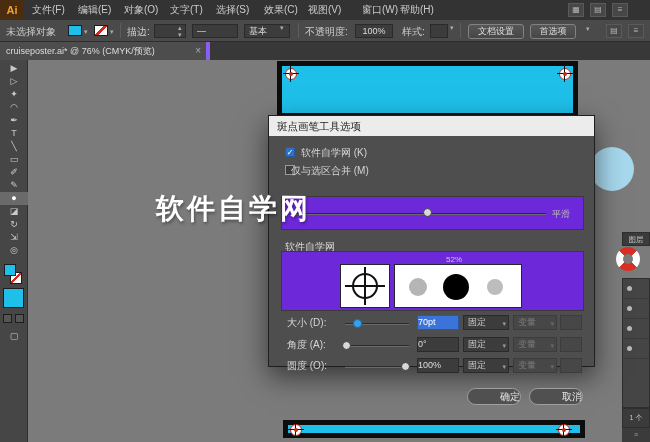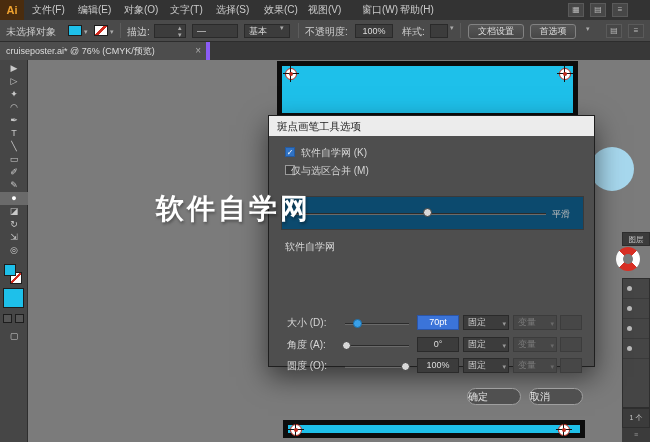--- a/index.html
+++ b/index.html
@@ -46,37 +46,37 @@
   .rrow{position:relative;height:20px;border-bottom:1px solid #3a3a3a}
   .rrow .eye{position:absolute;left:4px;top:7px;width:5px;height:5px;border-radius:50%;background:#b9b9b9;font-size:0}
   .rfoot{position:absolute;left:622px;top:408px;width:28px;height:20px;background:#3b3b3b;border:1px solid #2e2e2e;color:#c9c9c9;font-size:7px;text-align:center;line-height:18px;z-index:8}
   .rbtns{position:absolute;left:622px;top:428px;width:28px;height:14px;background:#3b3b3b;z-index:8;color:#999;font-size:7px;text-align:center;line-height:14px}
   
   .dialog{position:absolute;left:268px;top:115px;width:327px;height:252px;background:#4e4e4e;border:1px solid #1f1f1f;box-shadow:0 10px 26px rgba(0,0,0,.55);z-index:20}
   .dtitle{position:absolute;left:0;top:0;width:325px;height:20px;background:#ececec;color:#222;font-size:10.5px;line-height:20px;padding-left:8px}
   .dtext{position:absolute;color:#d6d6d6;font-size:10px}
   .cb{position:absolute;width:10px;height:10px;background:#3c3c3c;border:1px solid #9a9a9a}
   .cb.checked{background:#2f72c4;border-color:#255a9e;color:#fff;font-size:8px;line-height:10px;text-align:center}
-  .inset{position:absolute;background:#0c4a6e;border:1px solid #3a3a3a}
+  .inset{position:absolute;background:#6d28d9;border:1px solid #3a3a3a}
   .track{position:absolute;height:2px;background:#2b2b2b;border-bottom:1px solid #6a6a6a}
   .handle{position:absolute;width:9px;height:9px;border-radius:50%;background:#d8d8d8;border:1px solid #3a3a3a;z-index:2}
   .handle.blue{background:#3aa0e8;border-color:#1d6ea8}
   .whitebox{position:absolute;background:#fff;border:1px solid #262626}
   .tg-circle{position:absolute;left:11px;top:8px;width:26px;height:26px;border:2px solid #111;border-radius:50%}
   .tg-h{position:absolute;left:4px;top:20px;width:40px;height:2px;background:#111}
   .tg-v{position:absolute;left:23px;top:2px;width:2px;height:38px;background:#111}
   .pcirc{position:absolute;border-radius:50%}
-  .valfld{position:absolute;width:42px;height:15px;font-size:9px;text-align:center;line-height:13px}
+  .valfld{position:absolute;width:42px;height:15px;font-size:9px;text-align:left;line-height:13px}
   .valfld.sel{background:#3b74d9;color:#fff;border:1px solid #2a55a8}
   .valfld.norm{background:#3c3c3c;color:#ddd;border:1px solid #2a2a2a}
   .dd{position:absolute;height:15px;background:#3c3c3c;border:1px solid #2a2a2a;color:#ccc;font-size:9px;line-height:13px;padding-left:4px}
   .dd .ar{position:absolute;right:2px;top:1px;font-size:7px;color:#999}
   .dd.disabled{background:#474747;border-color:#3c3c3c;color:#7a7a7a}
   .dd.disabled .ar{color:#6a6a6a}
-  .dbtn{position:absolute;width:54px;height:17px;border:1px solid #9f9f9f;border-radius:9px;background:#505050;color:#e5e5e5;font-size:10px;text-align:left;line-height:15px}
+  .dbtn{position:absolute;width:54px;height:17px;border:1px solid #9f9f9f;border-radius:9px;background:#505050;color:#e5e5e5;font-size:10px;text-align:right;line-height:15px}
   
   .watermark{position:absolute;z-index:60;color:#fff;font-weight:bold;text-shadow:1px 2px 3px rgba(0,0,0,.35);white-space:nowrap}
 </style>
 </head>
 <body>
 
 <div id="screen">
 
   <div class="menubar abs">
     <div class="ailogo">Ai</div>
@@ -214,20 +214,33 @@
     <span class="dtext" style="left:22px;top:48px">仅与选区合并 (M)</span>
 
     <span class="dtext" style="left:16px;top:79px">保真度</span>
     <div class="inset" style="left:12px;top:80px;width:303px;height:34px">
       <div class="track" style="left:12px;top:16px;width:252px"></div>
       <div class="handle" style="left:141px;top:11px"></div>
       <span class="dtext" style="left:270px;top:11px;font-size:9px;color:#bbb">平滑</span>
     </div>
 
     <span class="dtext" style="left:16px;top:124px">软件自学网</span>
+    <div class="inset" style="left:12px;top:135px;width:303px;height:60px">
+      <span class="dtext" style="left:164px;top:3px;font-size:8px;color:#c9c9c9">52%</span>
+      <div class="whitebox" style="left:58px;top:12px;width:50px;height:44px">
+        <div class="tg-circle"></div>
+        <div class="tg-h"></div>
+          <div class="tg-v"></div>
+      </div>
+      <div class="whitebox" style="left:112px;top:12px;width:128px;height:44px">
+        <div class="pcirc" style="left:14px;top:13px;width:18px;height:18px;background:#b5b5b5"></div>
+        <div class="pcirc" style="left:48px;top:9px;width:26px;height:26px;background:#000"></div>
+        <div class="pcirc" style="left:92px;top:14px;width:16px;height:16px;background:#bdbdbd"></div>
+      </div>
+    </div>
 
     <span class="dtext" style="left:18px;top:200px">大小 (D):</span>
     <div class="track" style="left:76px;top:207px;width:64px"></div>
     <div class="handle blue" style="left:84px;top:203px"></div>
     <div class="valfld sel" style="left:148px;top:199px">70pt</div>
     <div class="dd" style="left:194px;top:199px;width:46px">
       <span>固定</span>
       <span class="ar">▾</span>
     </div>
     <div class="dd disabled" style="left:244px;top:199px;width:44px">

